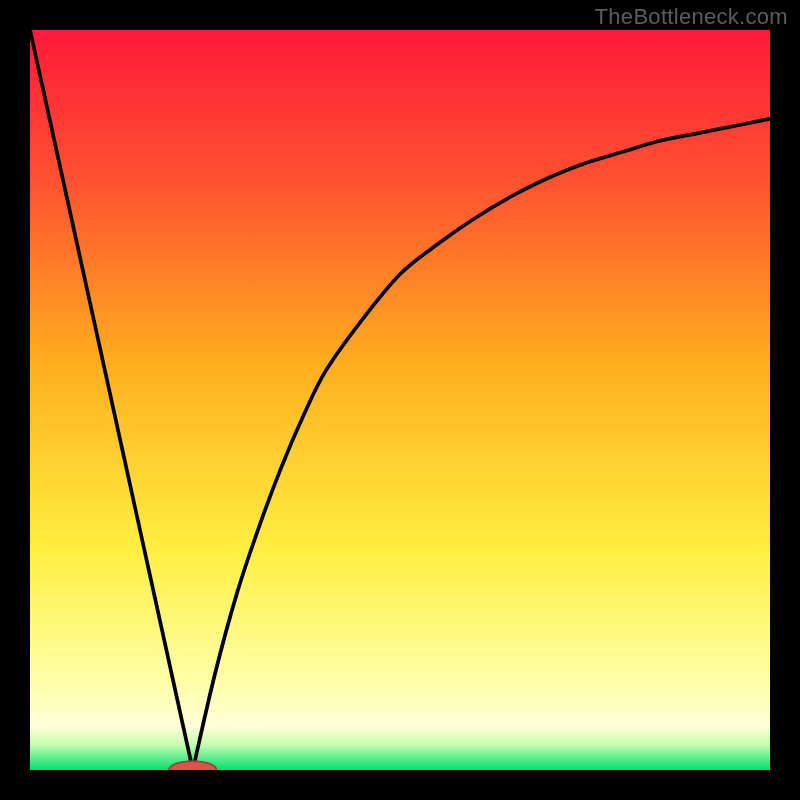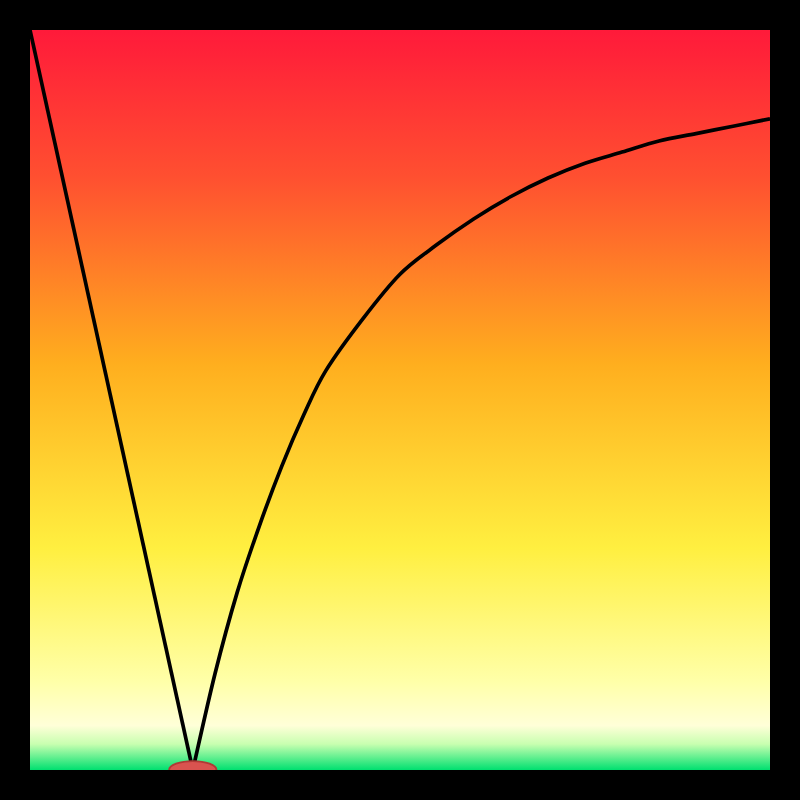--- a/index.html
+++ b/index.html
@@ -33,20 +33,21 @@
     top: 30px;
     width: 740px;
     height: 740px;
   }
   svg { display: block; }
 </style>
 </head>
 <body>
 
 <div class="frame">
+  <div class="watermark">TheBottleneck.com</div>
 
   <div class="plot">
     <svg id="chart-svg" viewBox="0 0 100 100" preserveAspectRatio="none" width="740" height="740">
       <defs>
         <linearGradient id="bg-grad" x1="0" y1="0" x2="0" y2="1">
             <stop offset="0.00%" stop-color="#ff1a3a"></stop>
             <stop offset="20.00%" stop-color="#ff5030"></stop>
             <stop offset="45.00%" stop-color="#ffae1e"></stop>
             <stop offset="70.00%" stop-color="#ffef40"></stop>
             <stop offset="88.00%" stop-color="#ffffa8"></stop>

